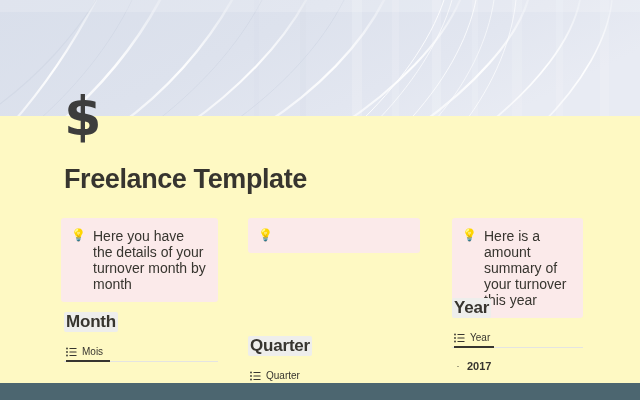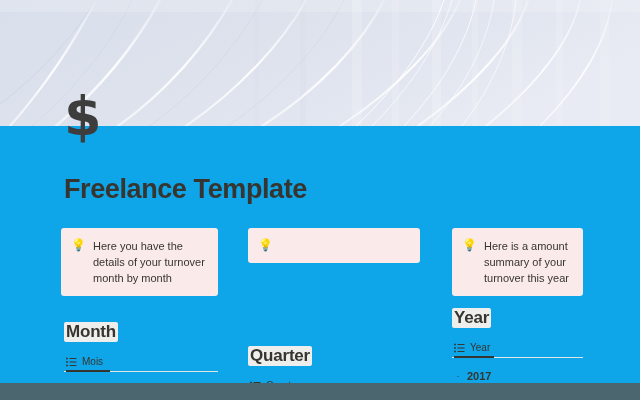--- a/index.html
+++ b/index.html
@@ -41,24 +41,24 @@
     color: #3d3d3d;
     font-family: "DejaVu Sans", sans-serif;
     letter-spacing: -1px;
     z-index: 5;
   }
 
   
   #page {
     position: absolute;
     left: 0;
-    top: 126px;
+    top: 116px;
     width: 640px;
     height: 274px;
-    background: #0ea5e9;
+    background: #fef9c3;
   }
 
   #title {
     position: absolute;
     left: 64px;
     top: 48px;
     font-size: 27px;
     font-weight: 700;
     letter-spacing: -0.4px;
     color: #37352f;
@@ -74,21 +74,21 @@
     padding: 10px 12px 10px 10px;
   }
   .callout .bulb {
     flex: 0 0 auto;
     width: 18px;
     font-size: 12px;
     line-height: 15px;
     text-align: left;
   }
   .callout .ctext {
-    font-size: 11px;
+    font-size: 14px;
     line-height: 16px;
     color: #37352f;
     padding-left: 4px;
   }
 
   #callout-1 { left: 61px;  top: 102px; width: 157px; }
   #callout-2 { left: 248px; top: 102px; width: 172px; }
   #callout-3 { left: 452px; top: 102px; width: 131px; }
 
   

